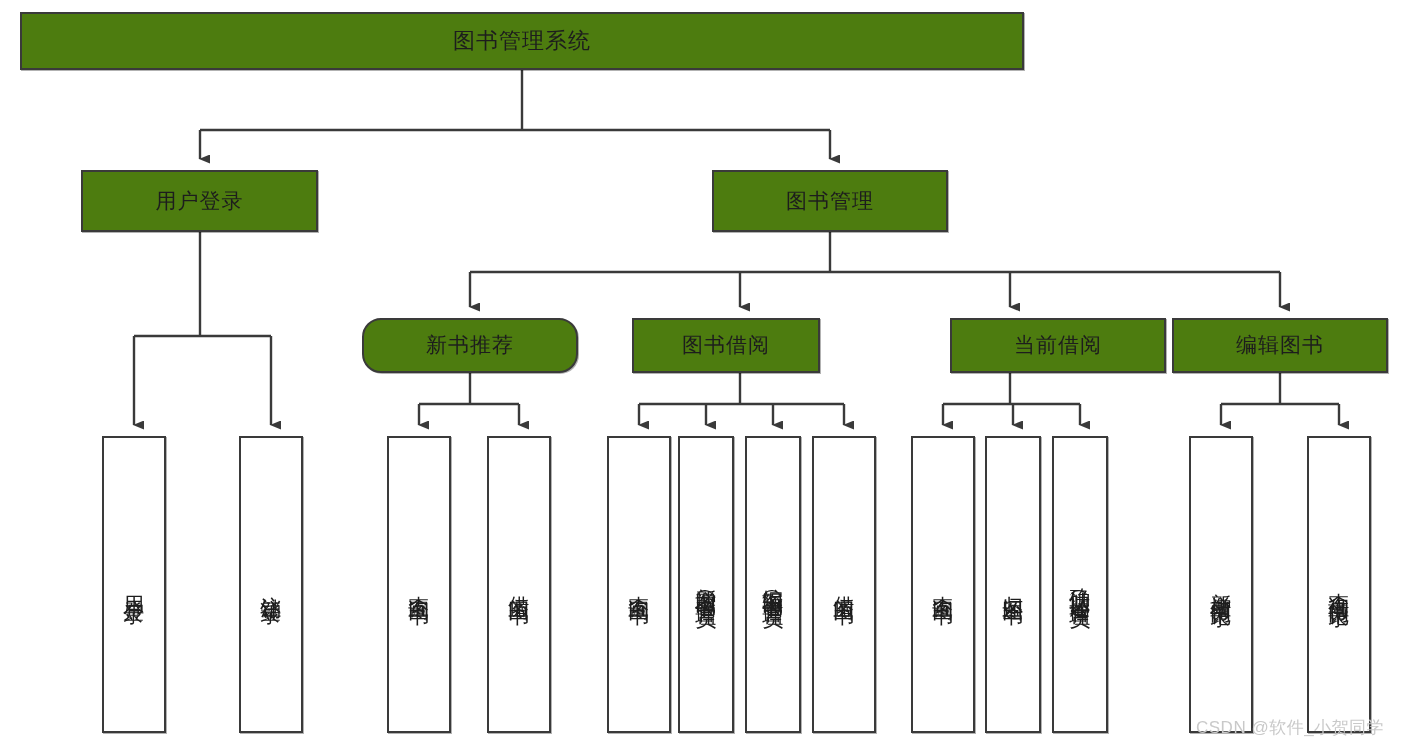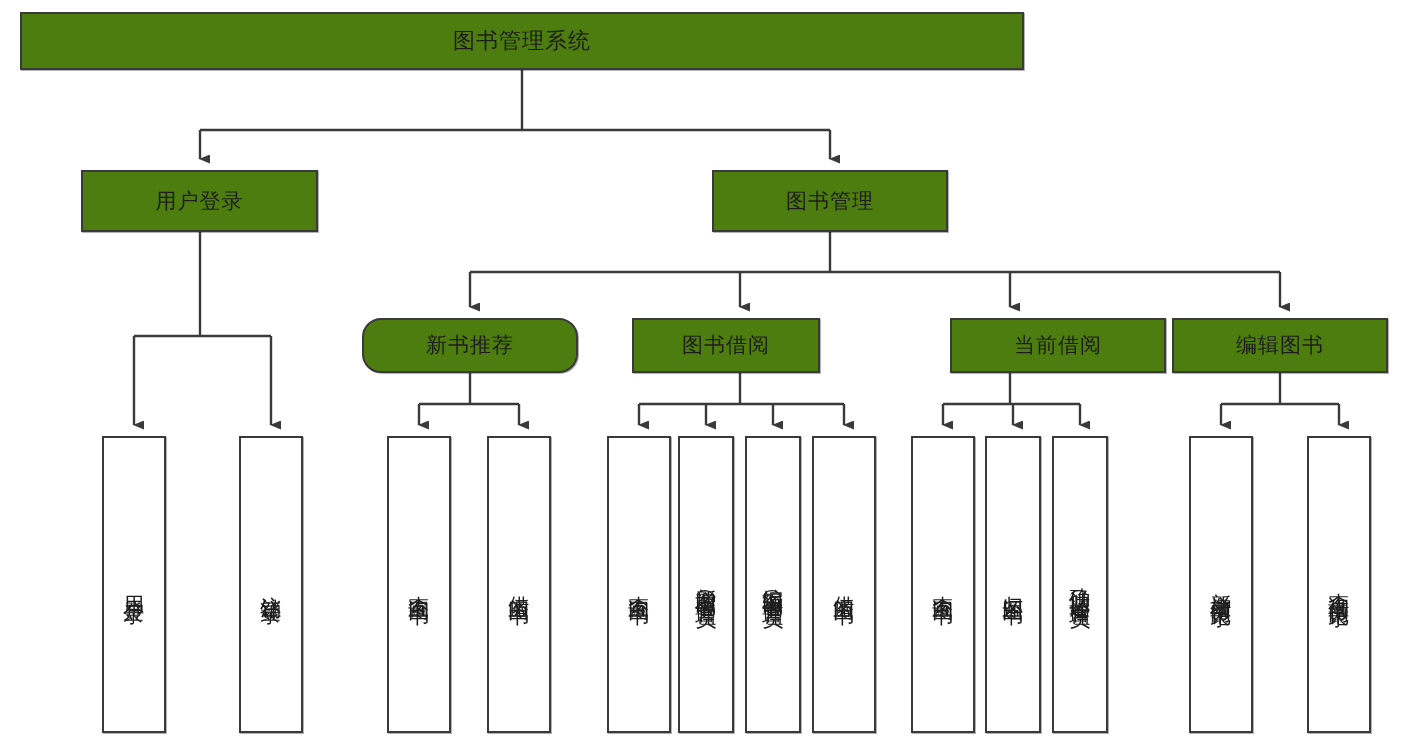--- a/index.html
+++ b/index.html
@@ -166,14 +166,15 @@
         <span class="leaf-label">确认归还（管理员）</span>
       </div>
       <div class="leaf-box" style="left: 1189px; top: 436px; width: 64px; height: 297px;">
         <span class="leaf-label">新增借阅记录</span>
       </div>
       <div class="leaf-box" style="left: 1307px; top: 436px; width: 64px; height: 297px;">
         <span class="leaf-label">查询借阅记录</span>
       </div>
     </div>
 
+  <div class="watermark" style="left: 1196px; top: 716px;">CSDN @软件_小贺同学</div>
 
 </div>
 
 </body></html>

